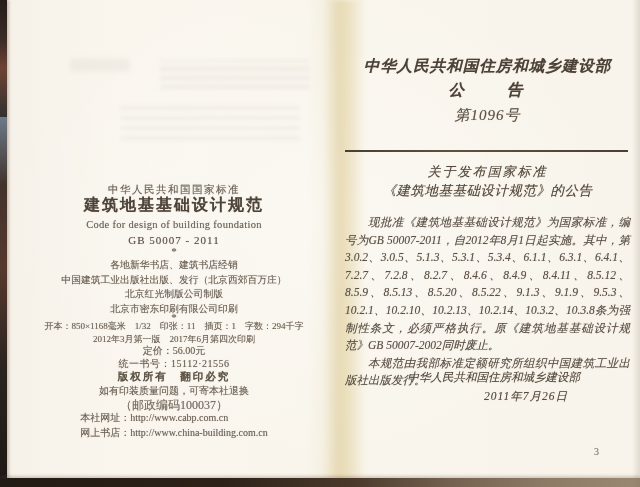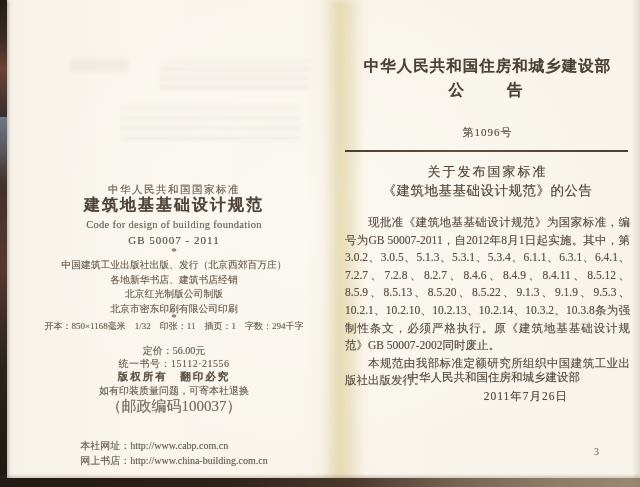--- a/index.html
+++ b/index.html
@@ -39,30 +39,30 @@
   .title-en{top:219px;font-size:10.5px;color:#6e6357;letter-spacing:.3px;}
   .std-no{top:234px;font-size:11px;letter-spacing:1px;color:#5d5246;}
   .star1{top:245px;font-size:11px;color:#6e6357;}
   .imprint{top:258px;font-size:9.8px;line-height:14.6px;color:#6e6357;}
   .star2{top:311px;font-size:11px;color:#6e6357;}
   .spec{top:320px;font-size:9px;line-height:12.8px;color:#6e6357;}
   .price{top:344px;font-size:10px;color:#6e6357;}
   .bookno{top:357px;font-size:10px;letter-spacing:.5px;color:#6e6357;}
   .copyr{top:370px;font-size:10.5px;font-weight:bold;letter-spacing:2px;color:#5d5246;}
   .retline{top:384px;font-size:10px;color:#6e6357;}
-  .postcode{top:397px;font-size:15px;color:#7a7064;}
+  .postcode{top:397px;font-size:12px;color:#7a7064;}
   .weblines{top:410px;font-size:10px;line-height:15px;color:#6e6357;}
-  .weblines span{display:inline-block;text-align:left;margin-top:28px;}
+  .weblines span{display:inline-block;text-align:left;}
 
   
-  .page-right{position:absolute;left:345px;top:0;width:285px;height:344px;}
+  .page-right{position:absolute;left:345px;top:0;width:285px;height:344px;font-style:italic;}
   .page-right .c{position:absolute;left:0;width:100%;text-align:center;}
   .ministry{top:56px;font-size:15.5px;font-weight:bold;letter-spacing:1px;color:#4c4136;}
   .gongao{top:80px;font-size:15.5px;font-weight:bold;letter-spacing:4px;color:#4c4136;}
-  .docno{top:125px;font-size:11px;letter-spacing:1px;color:#5d5246;}
+  .docno{top:106px;font-size:15px;letter-spacing:1px;color:#5d5246;}
   .rule{position:absolute;left:0;top:150px;width:283px;height:2px;
     background:linear-gradient(90deg,#4a3f33,#5e5143 40%,#4a3f33);}
   .a-title1{top:163px;font-size:13px;letter-spacing:2px;color:#55493c;}
   .a-title2{top:182px;font-size:13.5px;letter-spacing:.5px;color:#55493c;}
   .body-text{position:absolute;left:0;top:214px;width:285px;font-size:11.5px;
     line-height:17.6px;text-align:justify;color:#5c5146;}
   .body-text p{margin:0;text-indent:2em;}
   .signature{position:absolute;right:0;top:370px;width:285px;text-align:right;
     padding-right:50px;box-sizing:border-box;font-size:11.5px;color:#55493c;}
   .sig-date{position:absolute;right:0;top:389px;width:285px;text-align:right;
@@ -82,28 +82,29 @@
   <div class="ghost g2"></div>
   <div class="ghost g3"></div>
 
   <div class="page-left ink">
     <div class="c lbl-std">中华人民共和国国家标准</div>
     <div class="c title-cn">建筑地基基础设计规范</div>
     <div class="c title-en">Code for design of building foundation</div>
     <div class="c std-no">GB 50007 - 2011</div>
     <div class="c star1">*</div>
     <div class="c imprint">
+      <div>各地新华书店、建筑书店经销</div>
       <div>中国建筑工业出版社出版、发行（北京西郊百万庄）</div>
-      <div>各地新华书店、建筑书店经销</div>
       <div>北京红光制版公司制版</div>
       <div>北京市密东印刷有限公司印刷</div>
     </div>
     <div class="c star2">*</div>
     <div class="c spec">
       <div>开本：850×1168毫米　1/32　印张：11　插页：1　字数：294千字</div>
+      <div>2012年3月第一版　2017年6月第四次印刷</div>
     </div>
     <div class="c price">定价：56.00元</div>
     <div class="c bookno">统一书号：15112·21556</div>
     <div class="c copyr">版权所有　翻印必究</div>
     <div class="c retline">如有印装质量问题，可寄本社退换</div>
     <div class="c postcode">（邮政编码100037）</div>
     <div class="c weblines">
       <span>
         <div>本社网址：http://www.cabp.com.cn</div>
         <div>网上书店：http://www.china-building.com.cn</div>

